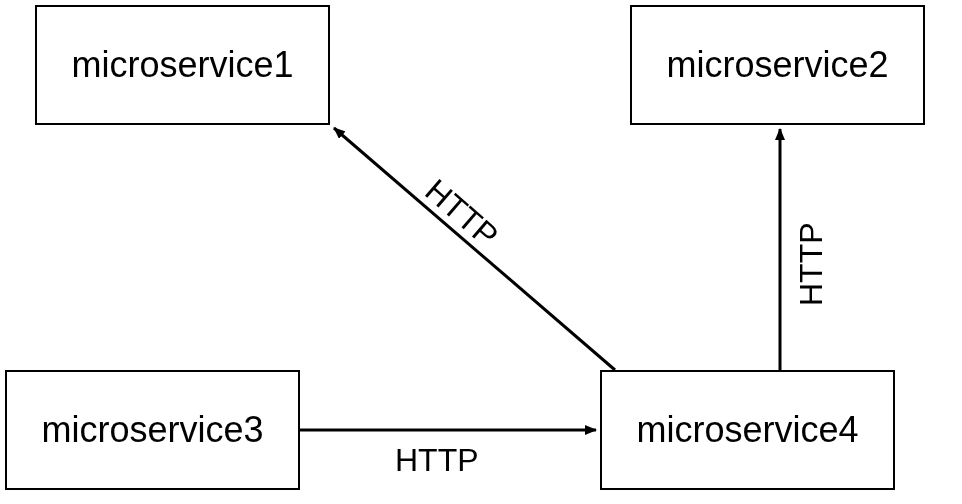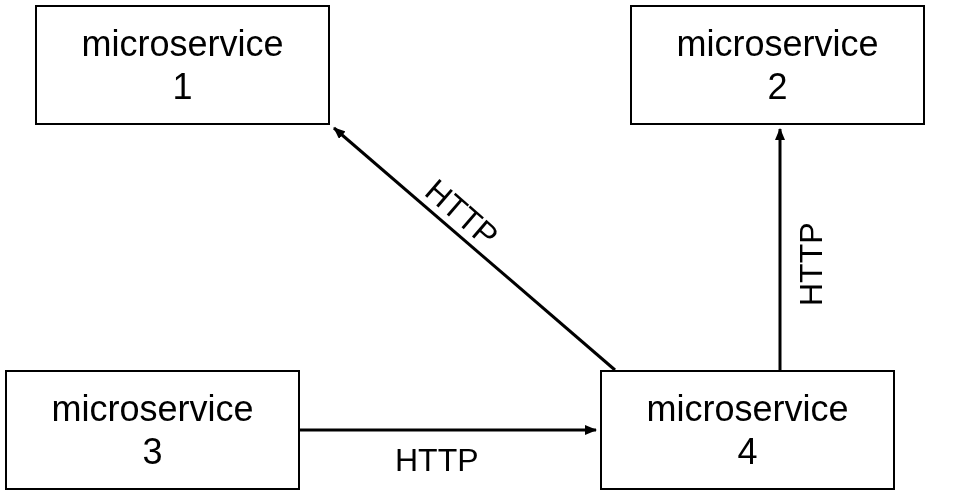--- a/index.html
+++ b/index.html
@@ -8,21 +8,21 @@
       height: 504px;
       position: relative;
       background: #ffffff;
       font-family: Arial, Helvetica, sans-serif;
     }
     .node {
       position: absolute;
       border: 2px solid #000;
       background: #fff;
       display: flex;
-      flex-direction: column;
+      flex-direction: row;
       align-items: center;
       justify-content: center;
       font-size: 36px;
       line-height: 1.2;
       text-align: center;
     }
     .edge-label {
       position: absolute;
       font-size: 32px;
       color: #000;

